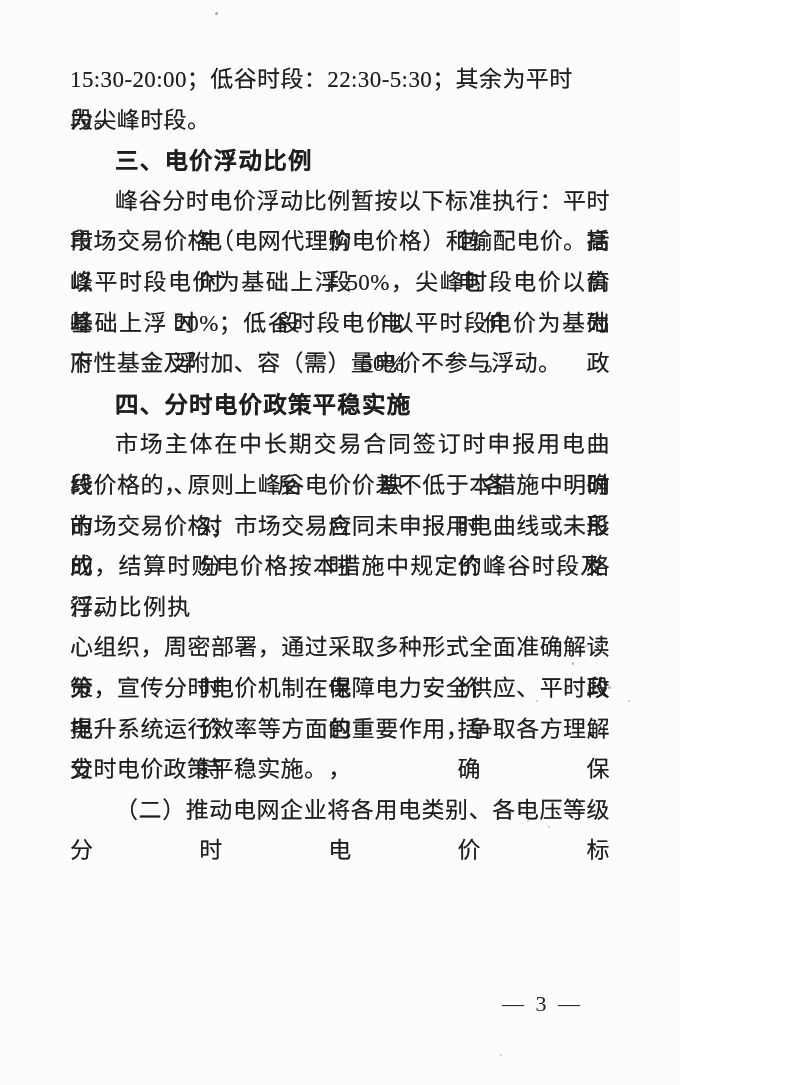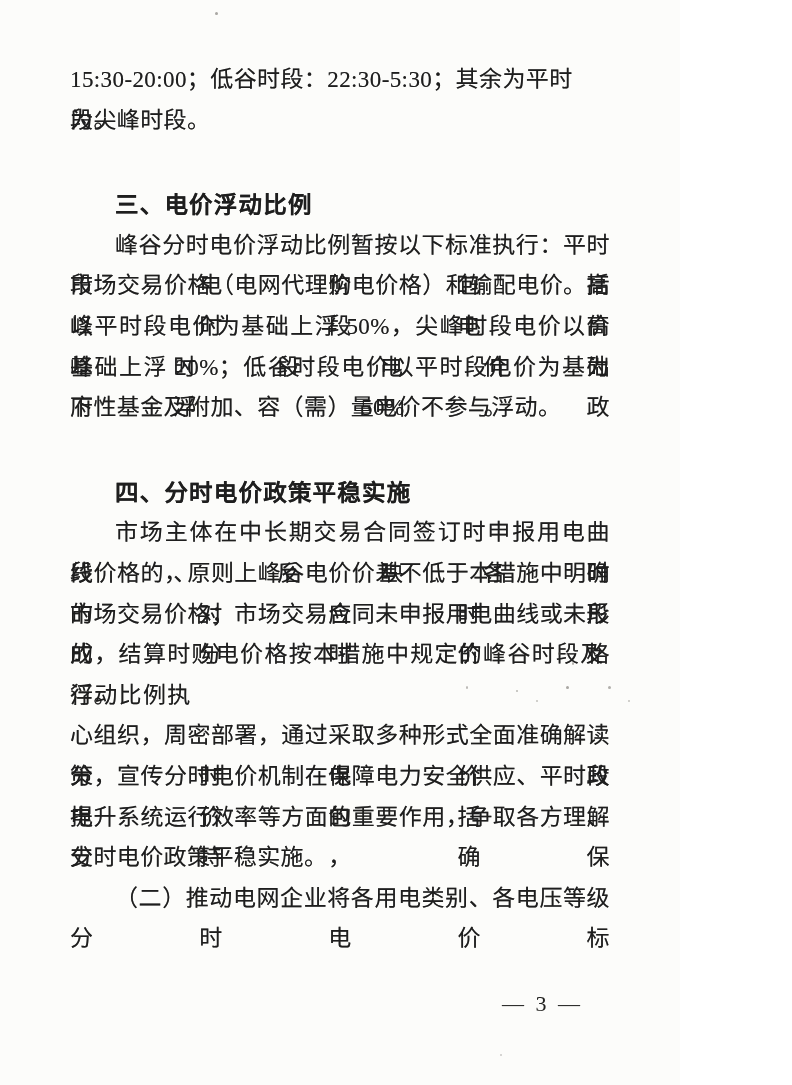--- a/index.html
+++ b/index.html
@@ -35,21 +35,20 @@
     text-align: justify;
     text-align-last: justify;
   }
   .line.nearfull { letter-spacing: 1.3px; }
   .line.heading {
     font-family: "Liberation Sans", "DejaVu Sans", sans-serif;
     font-weight: 700;
     font-size: 23.5px;
     letter-spacing: 1.2px;
     text-shadow: 0 0 0.6px rgba(15, 15, 15, 0.7);
-    margin-top: 44px;
   }
   .page-number {
     position: absolute;
     top: 991px;
     right: 97px;
     font-size: 22px;
     letter-spacing: 3px;
     color: #222220;
   }
   .noise { position: absolute; inset: 0; pointer-events: none; }

